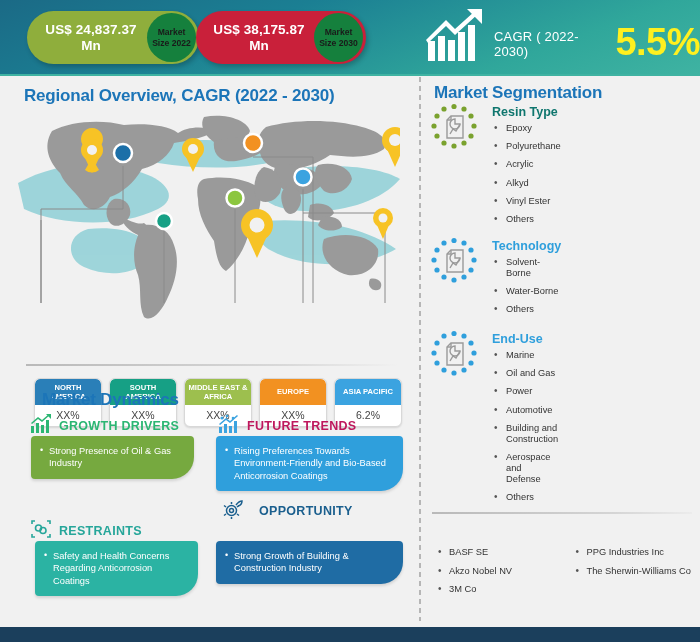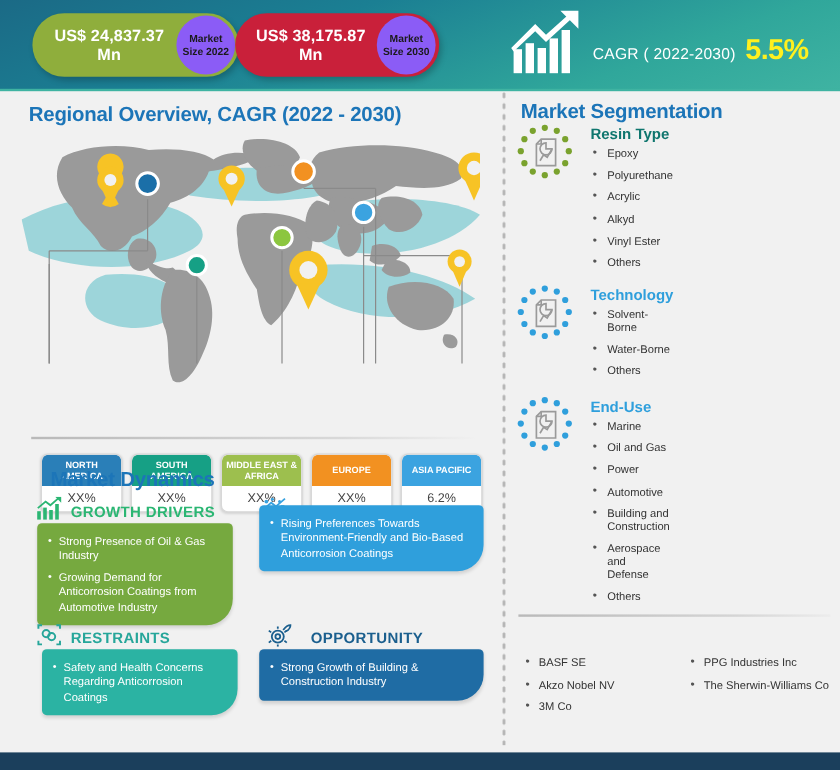--- a/index.html
+++ b/index.html
@@ -25,32 +25,32 @@
   }
   .pill-1 { left: 27px; width: 172px; background: #8fae3c; }
   .pill-2 { left: 196px; width: 170px; background: #c9203a; }
   .pill-text {
     color: #ffffff; font-size: 13.5px; font-weight: 700;
     line-height: 16px; text-align: center; flex: 1;
     padding-left: 8px; letter-spacing: .1px;
   }
   .pill-circle {
     width: 49px; height: 49px; border-radius: 50%;
-    background: #8b5cf6; margin-right: 3px;
+    background: #15803d; margin-right: 3px;
     display: flex; flex-direction: column;
     align-items: center; justify-content: center;
     font-size: 8.6px; font-weight: 700; color: #1a1a1a;
     line-height: 11px; flex: 0 0 49px;
   }
   .cagr-wrap {
     position: absolute; left: 424px; top: 6px;
     display: flex; align-items: center; gap: 8px; height: 62px;
   }
   .cagr-label { color: #ffffff; font-size: 13px; letter-spacing: .2px; margin-top: 14px; }
-  .cagr-value { color: #fff01f; font-size: 24px; font-weight: 700; margin-top: 10px; letter-spacing: -.5px; }
+  .cagr-value { color: #fff01f; font-size: 38px; font-weight: 700; margin-top: 10px; letter-spacing: -.5px; }
 
   
   .left-panel { position: absolute; left: 0; top: 75px; width: 410px; height: 552px; }
   .h2 {
     color: #1c75b8; font-size: 17px; font-weight: 700; letter-spacing: -.2px;
   }
   #regional-title { position: absolute; left: 24px; top: 11px; }
 
   .map-area { position: absolute; left: 18px; top: 38px; width: 382px; height: 225px; }
 
@@ -309,42 +309,41 @@
           <polygon points="1,9 2,10 8,5 12,8 20,1 19,0 12,6 8,3"></polygon>
           <polygon points="16,0 21,0 21,5"></polygon>
         </g>
       </svg>
     </span>
     <span class="t" style="color:#2bb673">GROWTH DRIVERS</span>
   </div>
   <div class="dyn-box" style="left:31px; top:361px; width:163px; background:#76a93f;">
     <ul>
       <li>Strong Presence of Oil &amp; Gas Industry</li>
-      <li>Growing Demand for Anticorrosion Coatings from Automotive Industry</li>
     </ul>
   </div>
 
   <div class="dyn-head" style="left:218px; top:339px;">
     <span>
       <svg width="22" height="20" viewBox="0 0 22 20">
         <g fill="#3ba3e0">
           <rect x="1" y="13" width="3" height="6"></rect>
           <rect x="6" y="10" width="3" height="9"></rect>
           <rect x="11" y="12" width="3" height="7"></rect>
           <rect x="16" y="7" width="3" height="12"></rect>
           <polygon points="1,10 2,11 8,6 12,9 20,2 19,1 12,7 8,4"></polygon>
           <circle cx="4" cy="4" r="1.6"></circle>
             <circle cx="9" cy="2" r="1.3"></circle>
             <circle cx="15" cy="4" r="1.3"></circle>
         </g>
       </svg>
     </span>
     <span class="t" style="color:#be185d">FUTURE TRENDS</span>
   </div>
-  <div class="dyn-box" style="left:216px; top:346px; width:187px; background:#2f9fdc;">
+  <div class="dyn-box" style="left:216px; top:361px; width:187px; background:#2f9fdc;">
     <ul>
       <li>Rising Preferences Towards Environment-Friendly and Bio-Based Anticorrosion Coatings</li>
     </ul>
   </div>
 
   <div class="dyn-head" style="left:30px; top:444px;">
     <span>
       <svg width="22" height="20" viewBox="0 0 22 20">
         <g fill="none" stroke="#26a69a" stroke-width="1.6">
           <path d="M2,5 L2,2 L5,2 M17,2 L20,2 L20,5 M20,15 L20,18 L17,18 M5,18 L2,18 L2,15"></path>
@@ -354,21 +353,21 @@
       </svg>
     </span>
     <span class="t" style="color:#26a69a">RESTRAINTS</span>
   </div>
   <div class="dyn-box" style="left:35px; top:466px; width:163px; background:#2bb3a3;">
     <ul>
       <li>Safety and Health Concerns Regarding Anticorrosion Coatings</li>
     </ul>
   </div>
 
-  <div class="dyn-head" style="left:222px; top:444px;gap:15px;">
+  <div class="dyn-head" style="left:222px; top:424px;gap:15px;">
     <span>
       <svg width="22" height="20" viewBox="0 0 22 20">
         <g fill="none" stroke="#1b5f8e" stroke-width="1.5">
           <circle cx="9.5" cy="11.5" r="5"></circle>
           <circle cx="9.5" cy="11.5" r="2"></circle>
           <path d="M9.5,5 L9.5,3 M15,8 L17,6.5 M4,8 L2,6.5 M15,15 L17,16.5 M4,15 L2,16.5 M9.5,18 L9.5,20"></path>
           <path d="M14,6 C17,2 20,2 20,2 C20,2 20,6 16,7"></path>
         </g>
       </svg>
     </span>

